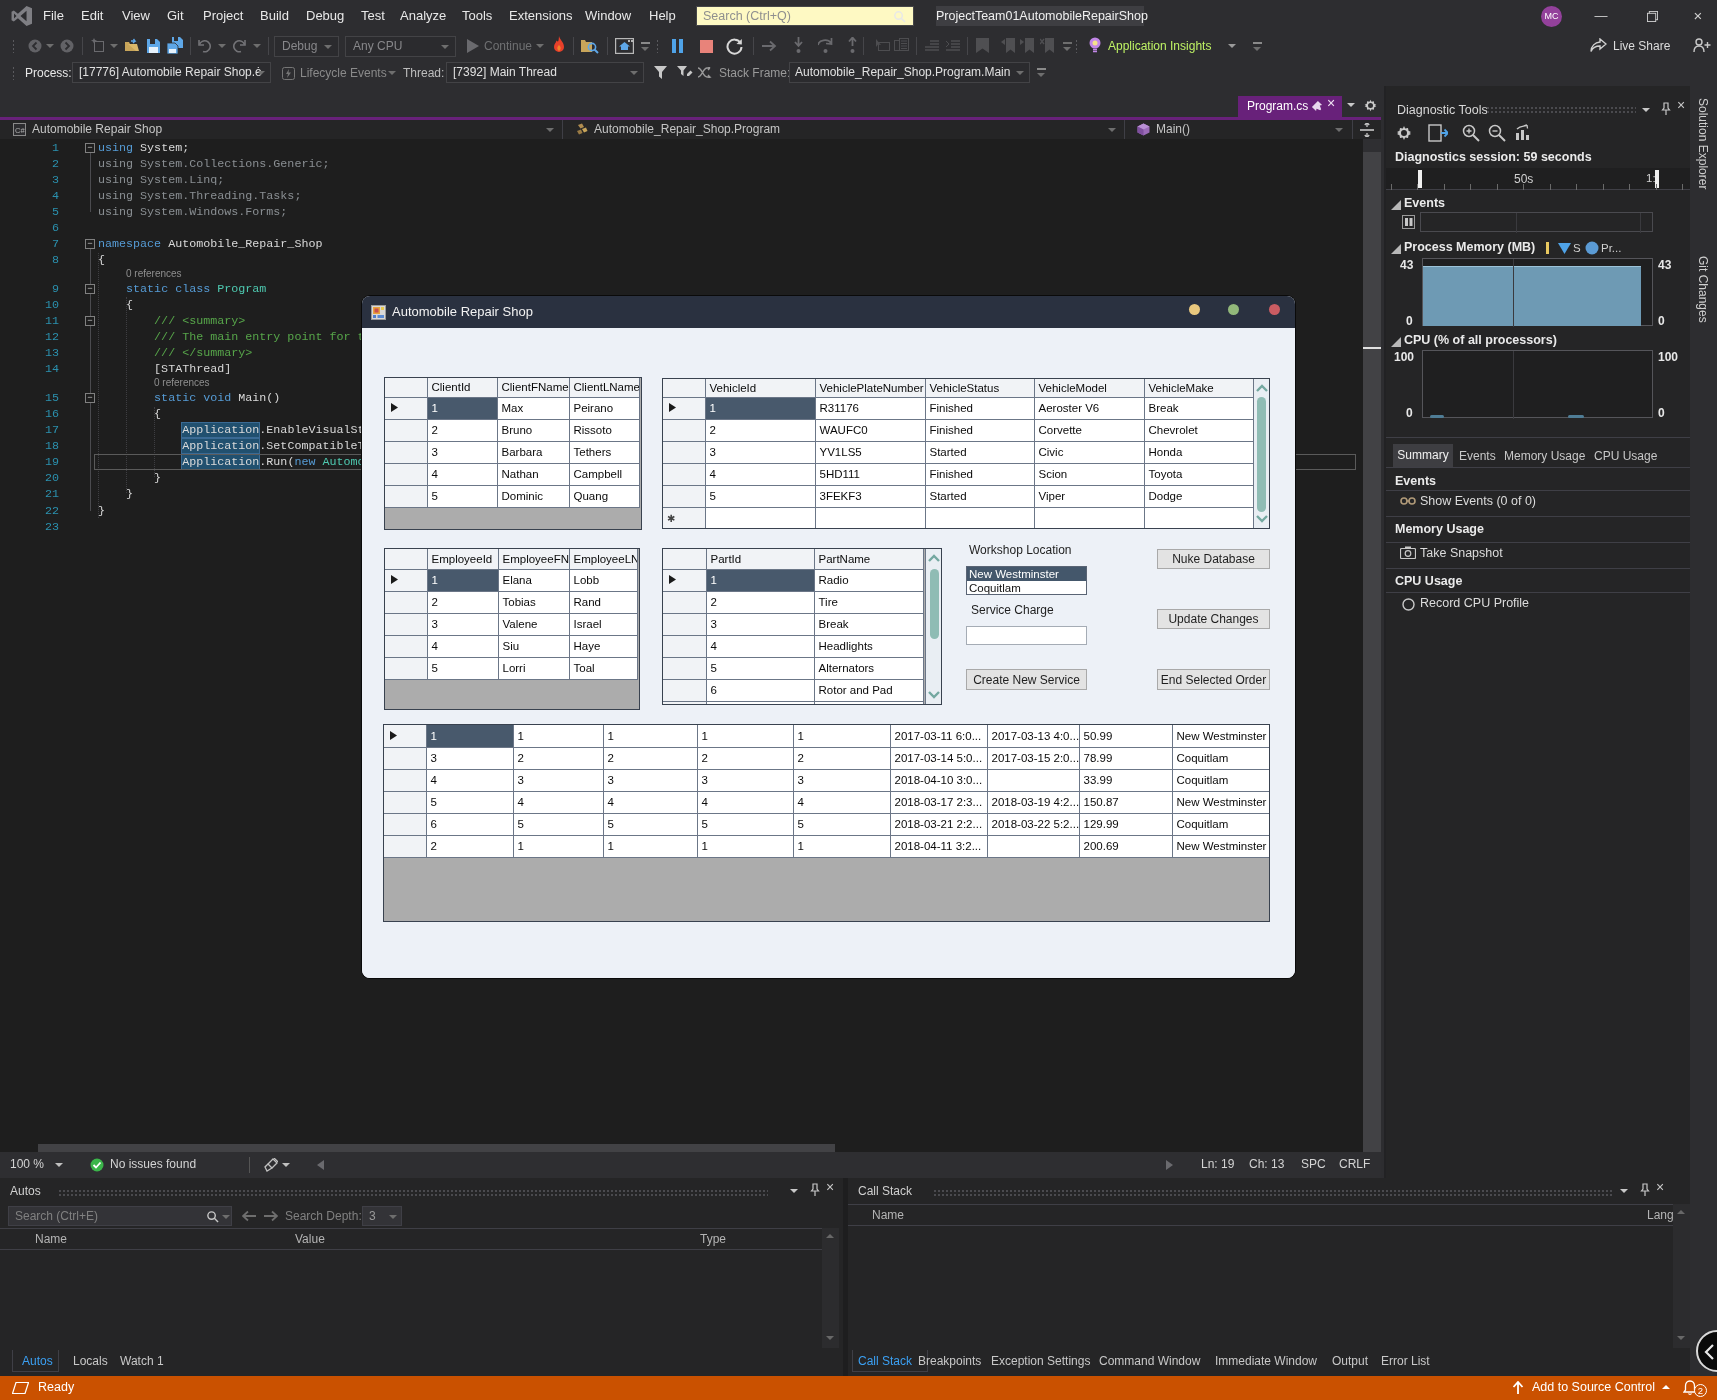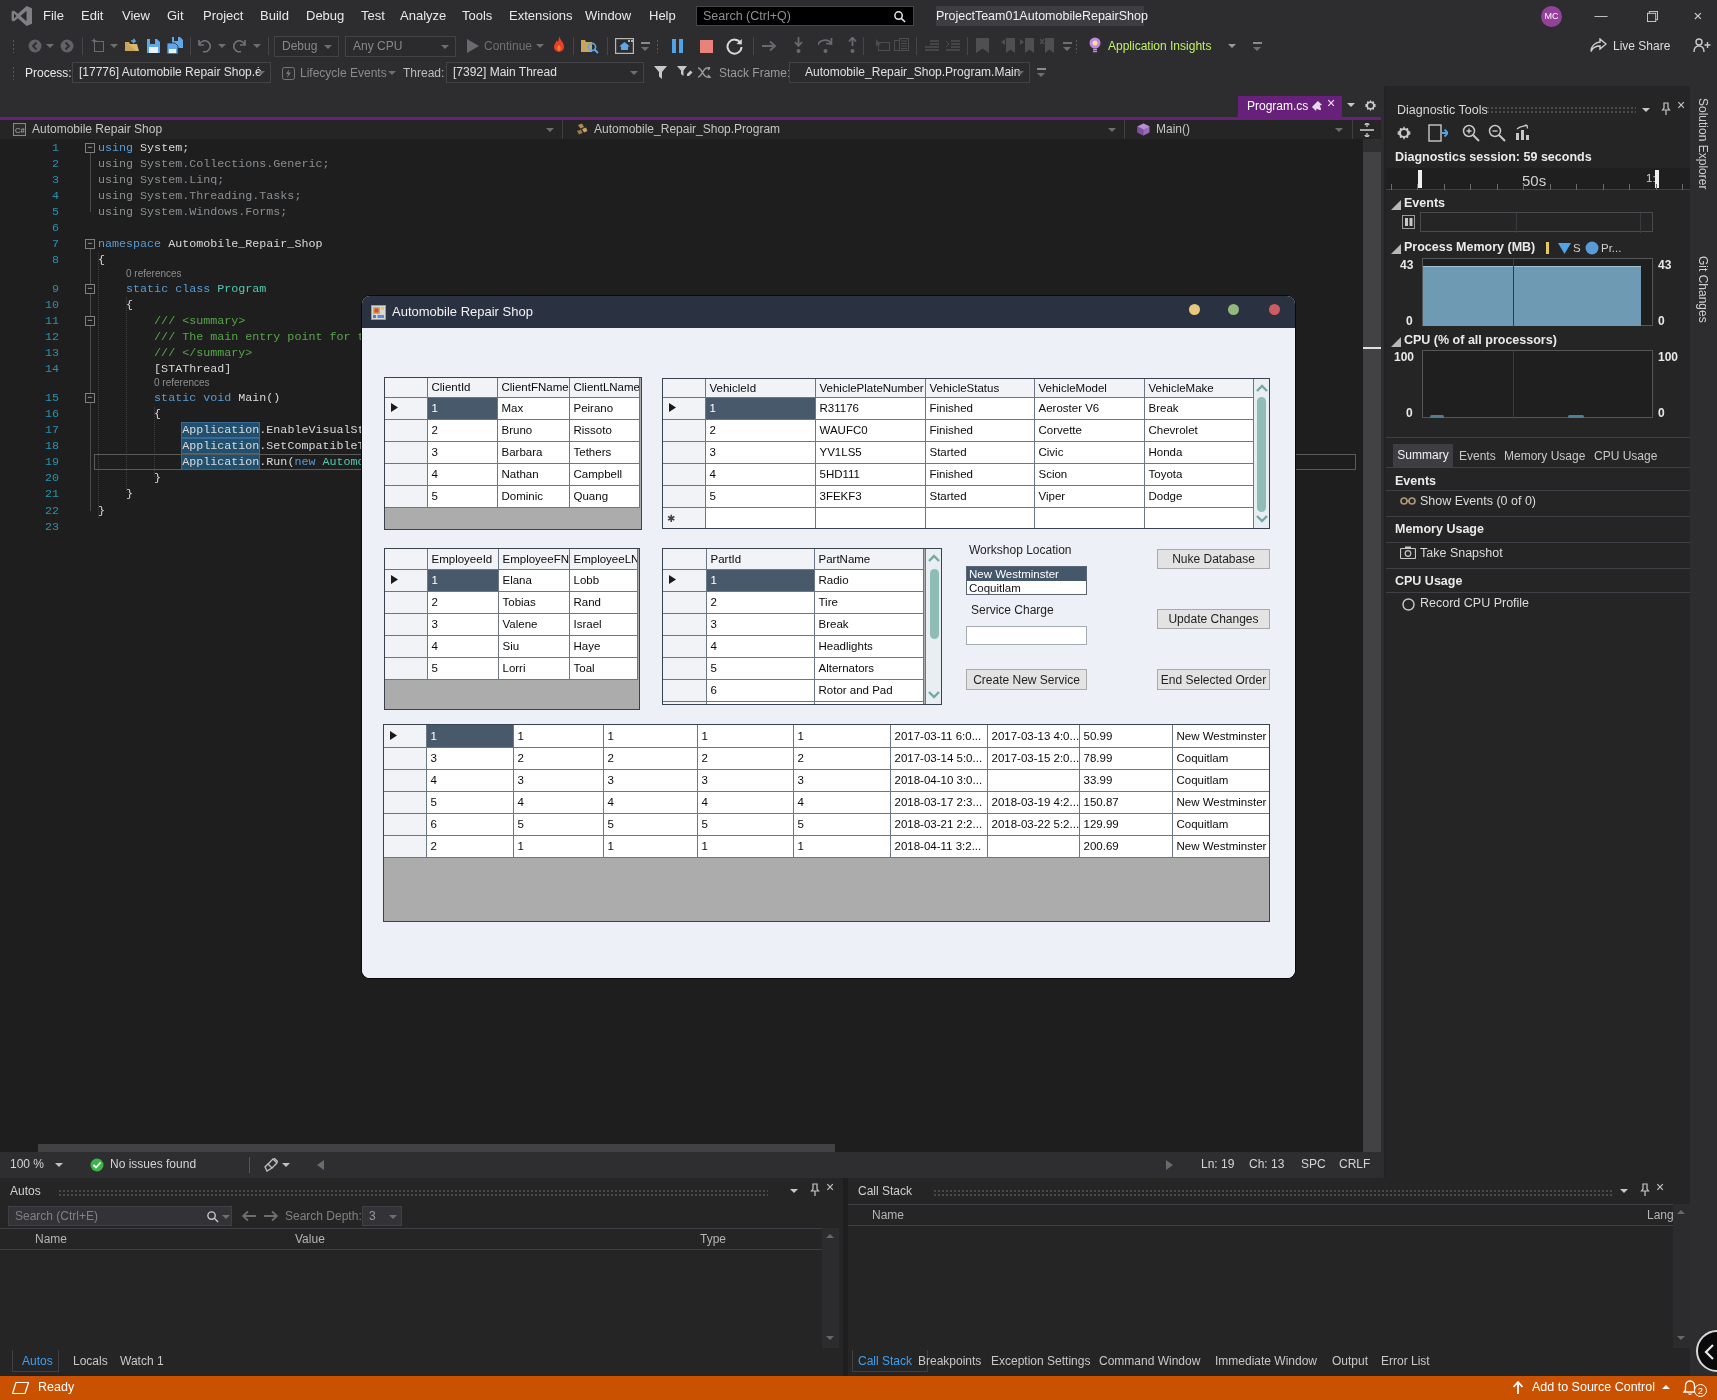--- a/index.html
+++ b/index.html
@@ -4,21 +4,21 @@
 <style>
 html,body{margin:0;padding:0;background:#1a1a1a;}
 *{box-sizing:border-box;}
 #root{position:relative;width:1717px;height:1400px;background:#2d2d30;overflow:hidden;
   font-family:"Liberation Sans",sans-serif;color:#dcdcdc;}
 .a{position:absolute;}
 
 
 #titlebar{position:absolute;left:0;top:0;width:1717px;height:32px;background:#2d2d30;}
 .mi{position:absolute;top:0;height:32px;line-height:32px;font-size:13px;color:#e8e8e8;}
-#searchbox{position:absolute;left:696px;top:6px;width:218px;height:20px;background:#000000;
+#searchbox{position:absolute;left:696px;top:6px;width:218px;height:20px;background:#fef9c3;
   border:1px solid #464649;color:#8f8f8f;font-size:12.5px;line-height:18px;padding-left:6px;}
 #titlebox{position:absolute;left:936px;top:6px;width:208px;height:20px;background:#3e3e42;
   color:#f0f0f0;font-size:12.5px;line-height:20px;text-align:center;}
 #avatar{position:absolute;left:1541px;top:6px;width:21px;height:21px;border-radius:50%;
   background:#93419B;color:#fff;font-size:9px;line-height:21px;text-align:center;}
 .winbtn{position:absolute;top:0;width:14px;height:32px;color:#d0d0d0;font-size:13px;line-height:32px;text-align:center;}
 
 
 #tb1{position:absolute;left:0;top:32px;width:1717px;height:28px;background:#2d2d30;}
 #tb2{position:absolute;left:0;top:60px;width:1717px;height:26px;background:#2d2d30;border-bottom:1px solid #2d2d30;}
@@ -295,21 +295,21 @@
       </svg>
     <svg class="a" style="left:677px;top:6px;" width="16" height="13" viewBox="0 0 16 13">
         <path d="M0 0 H10 L6.5 4.5 V10 L4 8 V4.5 Z" fill="#c8c8c8"></path>
         <path d="M10 8 L13.5 4.5 L15.5 6.5 L12 10 H10 Z" fill="#c8c8c8"></path>
       </svg>
     <svg class="a" style="left:697px;top:7px;" width="16" height="11" viewBox="0 0 16 11">
         <path d="M1 10 C5 10 6 1 10 1 M1 1 C5 1 6 10 10 10" stroke="#9a9a9a" stroke-width="1.5" fill="none"></path>
         <path d="M10 1 H13 M13 1 L11 -1 M13 1 L11 3 M10 10 H13 L11 8 M13 10 L11 12" stroke="#9a9a9a" stroke-width="1.3" fill="none"></path>
       </svg>
     <span class="ti" style="left:719px;top:-1px;color:#9a9a9a;">Stack Frame:</span>
-    <div class="ddbox" style="left:789px;top:2px;width:241px;height:21px;line-height:19px;padding-left:15px;color:#e0e0e0;">Automobile_Repair_Shop.Program.Main<span class="caret caretg" style="position:absolute;right:5px;top:8px;"></span></div>
+    <div class="ddbox" style="left:789px;top:2px;width:241px;height:21px;line-height:19px;padding-left:5px;color:#e0e0e0;">Automobile_Repair_Shop.Program.Main<span class="caret caretg" style="position:absolute;right:5px;top:8px;"></span></div>
     <span class="a" style="left:1037px;top:8px;width:9px;height:2px;background:#8a8a8a;"></span>
     <span class="caret caretg a" style="left:1037px;top:13px;border-left-width:4.5px;border-right-width:4.5px;"></span>
   </div>
   <div id="editor">
     <div id="tabstrip">
         <div id="tabline"></div>
         <div id="ptab">Program.cs</div>
       <svg class="a" style="left:1311px;top:14px;" width="12" height="12" viewBox="0 0 13 13">
           <path d="M7.5 1 L12 5.5 L9.5 6 L11 10 L10 11 L6 9.5 L5.5 12 L1 7.5 Z" fill="#e8d8ee"></path>
         </svg>
@@ -450,21 +450,21 @@
     <svg class="a" style="left:128px;top:38px;" width="18" height="18" viewBox="0 0 18 18">
         <rect x="2" y="9" width="3" height="7" fill="#c8c8c8"></rect>
         <rect x="7" y="6" width="3" height="10" fill="#c8c8c8"></rect>
         <rect x="12" y="11" width="3" height="5" fill="#c8c8c8"></rect>
         <path d="M3 5 C7 1 11 3 13 1 M13 1 L13.5 4.5 M13 1 L9.8 1.8" stroke="#c8c8c8" stroke-width="1.3" fill="none"></path>
       </svg>
     <span class="a" style="left:9px;top:64px;font-size:12.5px;font-weight:bold;color:#eaeaea;">Diagnostics session: 59 seconds</span>
     <div class="a" style="left:0px;top:82px;width:306px;height:22px;background:#1f1f20;border-bottom:1px solid #3f3f46;">
       <div class="a" style="left:32px;top:2px;width:4px;height:18px;background:#f0f0f0;"></div>
       <div class="a" style="left:269px;top:2px;width:4px;height:18px;background:#f0f0f0;"></div>
-      <span class="a" style="left:136px;top:4px;font-size:15px;color:#d0d0d0;">50s</span>
+      <span class="a" style="left:128px;top:4px;font-size:12px;color:#d0d0d0;">50s</span>
       <span class="a" style="left:260px;top:4px;font-size:11.5px;color:#d0d0d0;">1:</span>
       <div class="a" style="left:5px;top:16px;width:296px;height:6px;background-image:repeating-linear-gradient(to right,#6a6a6a 0,#6a6a6a 1px,transparent 1px,transparent 26.5px);"></div>
     </div>
     <svg class="a" style="left:5px;top:114px;" width="10" height="10" viewBox="0 0 10 10">
         <path d="M10 0 V10 H0 Z" fill="#b8b8b8"></path>
       </svg>
     <span class="a" style="left:18px;top:110px;font-size:12.5px;font-weight:bold;color:#eaeaea;">Events</span>
     <svg class="a" style="left:16px;top:129px;" width="13" height="14" viewBox="0 0 13 14">
         <rect x="0.5" y="0.5" width="12" height="13" fill="none" stroke="#9a9a9a"></rect>
         <rect x="3" y="3" width="3" height="8" fill="#c8c8c8"></rect>

